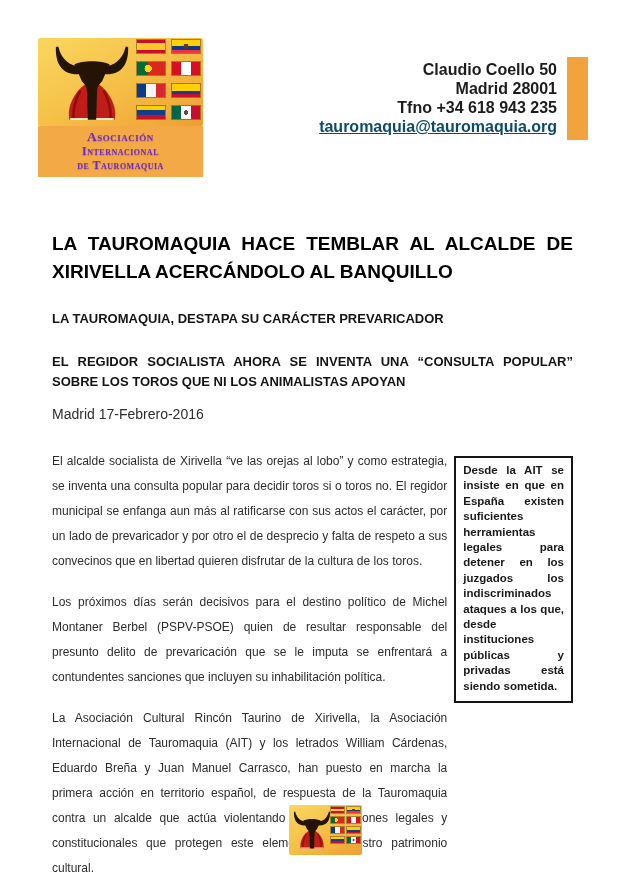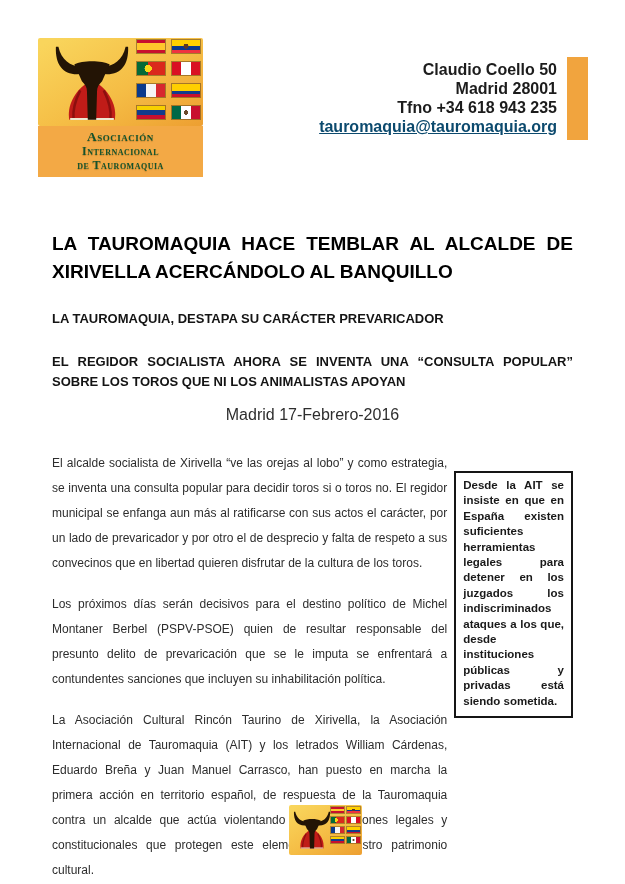--- a/index.html
+++ b/index.html
@@ -18,46 +18,46 @@
   .flag-ecuador{background:radial-gradient(circle at 50% 48%,#5b3926 0 16%,rgba(0,0,0,0) 17%),
                 linear-gradient(180deg,#ffd100 0 50%,#0a3a8c 50% 75%,#ef3340 75%);}
   .flag-portugal{background:radial-gradient(circle at 40% 50%,#f7d917 0 20%,rgba(0,0,0,0) 21%),
                  linear-gradient(90deg,#046a38 0 40%,#da291c 40%);}
   .flag-peru{background:linear-gradient(90deg,#d91023 0 33%,#ffffff 33% 67%,#d91023 67%);}
   .flag-france{background:linear-gradient(90deg,#0a3a8c 0 33%,#f5f5f5 33% 67%,#d7282f 67%);}
   .flag-colombia{background:linear-gradient(180deg,#ffcf00 0 50%,#123c8c 50% 75%,#c8102e 75%);}
   .flag-venezuela{background:linear-gradient(180deg,#f7d000 0 34%,#123c8c 34% 67%,#c8102e 67%);}
   .flag-mexico{background:radial-gradient(circle at 50% 50%,#6b4a2b 0 15%,rgba(0,0,0,0) 16%),
                linear-gradient(90deg,#006847 0 33%,#ffffff 33% 67%,#c8102e 67%);}
-  .logo-banner{background:#f3a945;color:#14532d;text-align:center;padding:4px 12px 5px;
+  .logo-banner{background:#f3a945;color:#6d28d9;text-align:center;padding:4px 12px 5px;
                font-family:"Liberation Serif",serif;font-weight:bold;font-variant:small-caps;
                letter-spacing:.5px;text-shadow:0 1px 1px rgba(120,70,0,.35);}
   .banner-l1{font-size:13.5px;line-height:14px;}
   .banner-l2,.banner-l3{font-size:12px;line-height:14px;}
 
   
   .contact{position:absolute;top:57px;right:37px;display:flex;align-items:flex-start;}
   .contact-text{text-align:right;font-weight:bold;font-size:16px;line-height:19px;
                 color:#1c1c1c;margin:3px 10px 0 0;}
   .email-link{color:#0c4a6e;text-decoration:underline;cursor:pointer;margin-left:43px;}
   .accent-bar{width:21px;height:83px;background:#f1a43e;}
 
   
   .content{position:absolute;left:52px;top:230px;width:521px;}
   .headline{margin:0;font-size:19px;line-height:27.5px;font-weight:bold;color:#000000;
             text-align:justify;}
   .subhead{margin:0;font-size:13px;line-height:20px;font-weight:bold;color:#141414;
            text-align:justify;}
   .subhead-1{margin-top:23px;}
   .subhead-2{margin-top:24px;}
-  .dateline{margin-top:14px;text-align:center;font-size:16px;color:#2e2e2e;}
+  .dateline{margin-top:14px;text-align:left;font-size:14px;color:#2e2e2e;}
   .cols{display:flex;margin-top:27px;}
   .textcol{width:408px;margin-right:7px;}
   .textcol p{margin:0 0 16px;font-size:12px;line-height:25px;text-align:justify;color:#2d2d2d;}
-  .note{box-sizing:border-box;width:122px;margin-top:20px;border:2px solid #151515;
+  .note{box-sizing:border-box;width:122px;margin-top:7px;border:2px solid #151515;
         padding:5px 7px 7px;font-weight:bold;font-size:11.5px;line-height:15.4px;
         text-align:justify;color:#191919;align-self:flex-start;background:#fff;}
   .signature{margin-top:38px;font-weight:bold;font-size:15px;color:#161616;}
 
   
   .logo-mini{position:absolute;left:289px;top:805px;width:73px;height:50px;}
   .logo-mini .logo-art{height:50px;}
   .logo-mini .bull-svg{left:2px;top:1px;width:42px;height:47px;}
   .logo-mini .flags{top:2px;right:2px;grid-template-columns:repeat(2,13px);
                     grid-auto-rows:6px;gap:4px 3px;}

